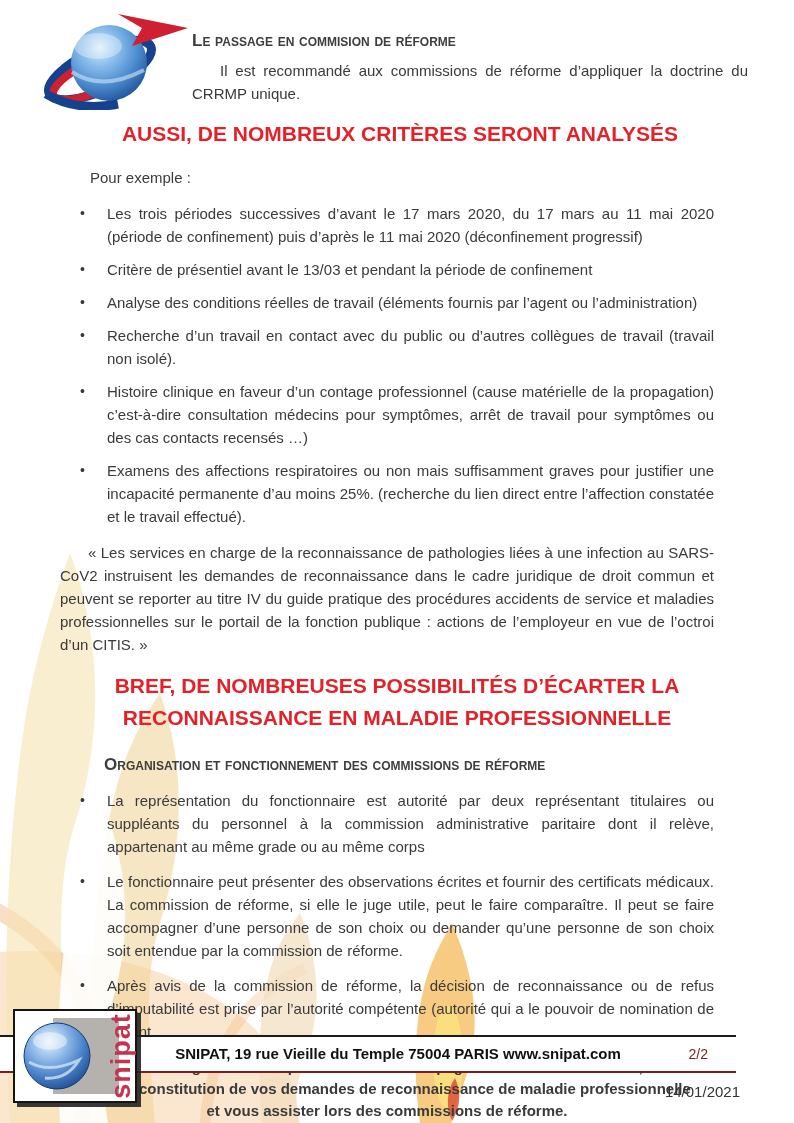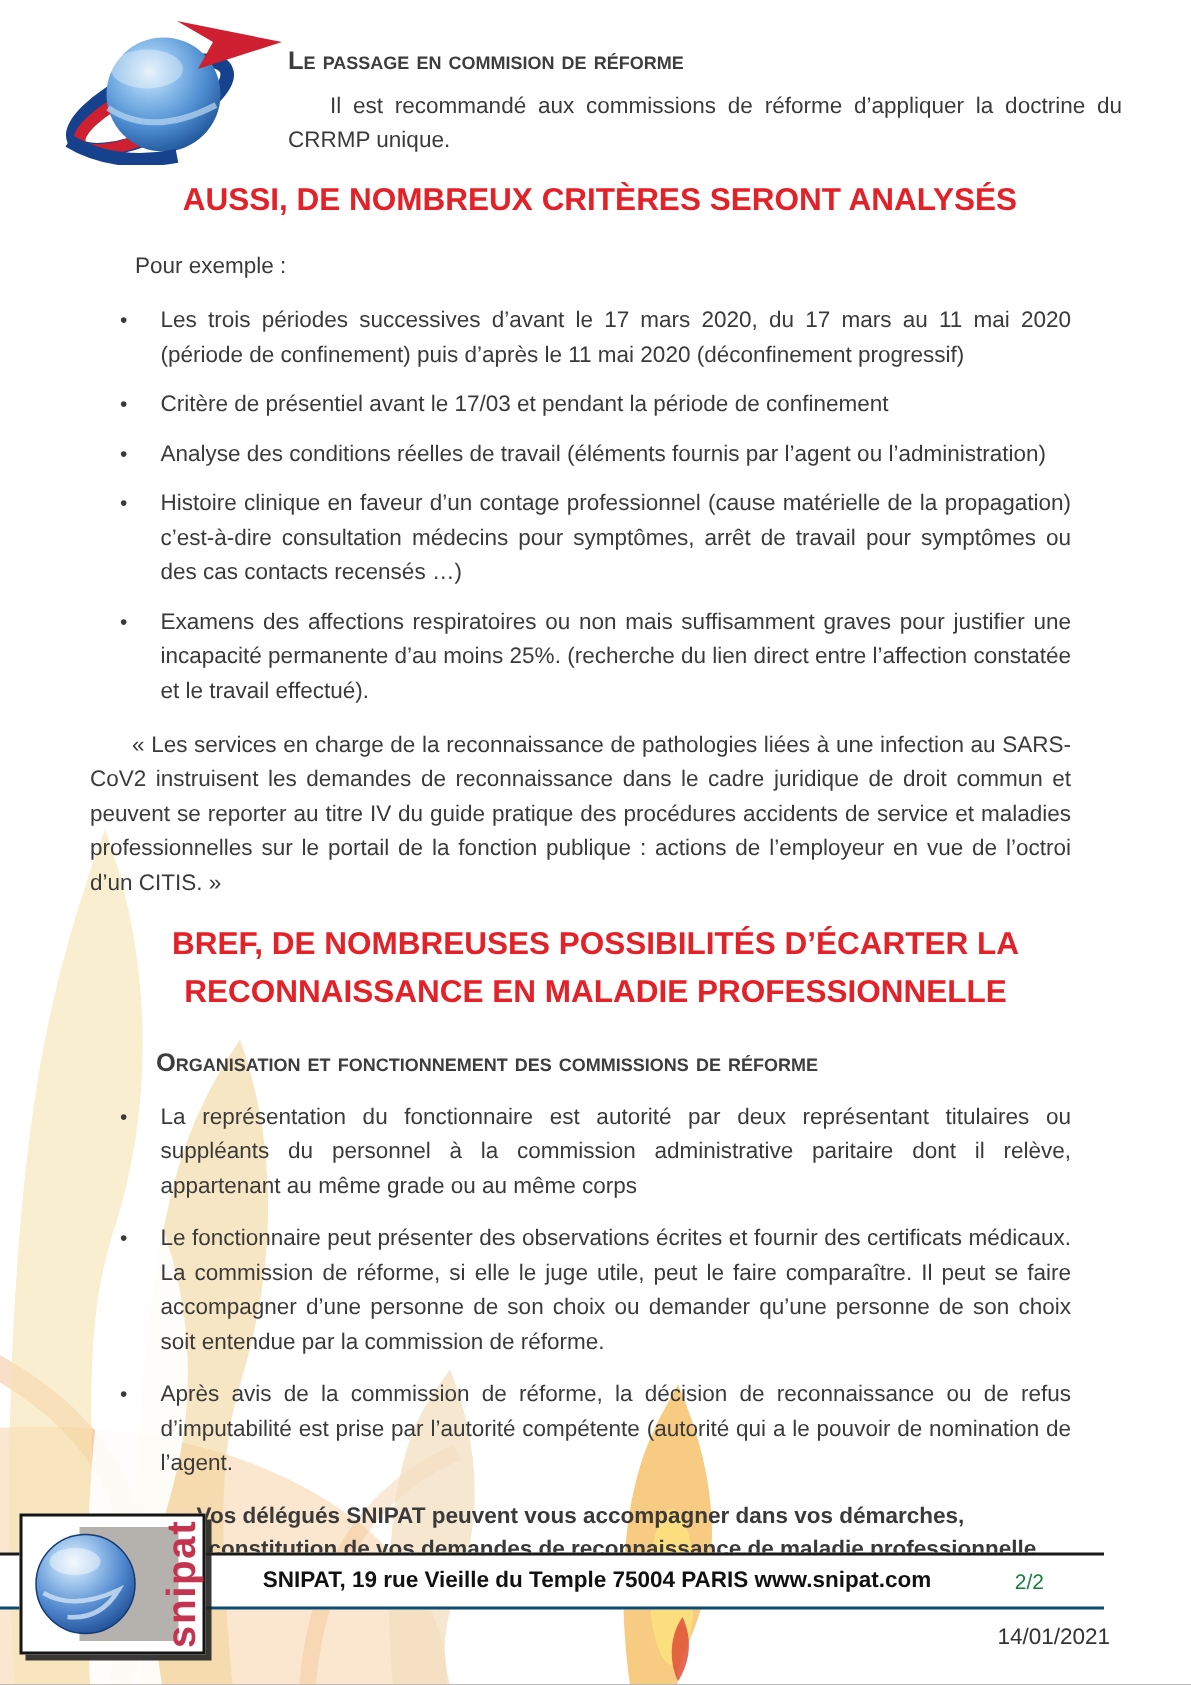--- a/index.html
+++ b/index.html
@@ -35,28 +35,28 @@
     content:"\2022"; position:absolute; left:20px; top:0; font-size:14px;
   }
   .org-list li { margin-bottom:12px; }
   .quote { margin:13px 0 0 0; text-align:justify; text-indent:28px; }
   .org-title { margin-top:20px;margin-left:44px; }
 
   .closing { margin-top:13px; text-align:center; font-weight:bold; line-height:22px; }
 
   .footer-band {
     position:absolute; left:0; top:1035px; width:736px; height:34px; z-index:2;
-    background:#ffffff; border-top:2px solid #1a1a1a; border-bottom:2px solid #0c4a6e;
+    background:#ffffff; border-top:2px solid #1a1a1a; border-bottom:2px solid #7f1d1d;
   }
   .footer-band .address {
     position:absolute; left:150px; right:90px; top:0; line-height:34px;
     text-align:center; font-weight:bold; font-size:15px; color:#111;
   }
   .footer-band .page-number {
-    position:absolute; right:40px; top:0; line-height:34px; font-size:14px; color:#15803d;
+    position:absolute; right:28px; top:0; line-height:34px; font-size:14px; color:#7f1d1d;
   }
   .doc-date { position:absolute; top:1080px; right:54px; z-index:2; font-size:15px; color:#333; }
 
   .footer-logo {
     position:absolute; left:13px; top:1009px; width:120px; height:90px; z-index:3;
     background:#ffffff; border:2px solid #141414;
     box-shadow:4px 4px 0 rgba(35,35,35,0.9);
   }
   .gray-panel { position:absolute; left:38px; top:7px; width:66px; height:76px; background:#b5b1ac; }
   .snipat-vertical {
@@ -109,22 +109,23 @@
       </div>
     </header>
 
     <h1 class="red-heading">AUSSI, DE NOMBREUX CRITÈRES SERONT ANALYSÉS</h1>
 
     <div class="body-col">
       <p class="examples-label">Pour exemple :</p>
 
       <ul class="bullets">
         <li>Les trois périodes successives d’avant le 17 mars 2020, du 17 mars au 11 mai 2020 (période de confinement) puis d’après le 11 mai 2020 (déconfinement progressif)</li>
-        <li>Critère de présentiel avant le 17/03 et pendant la période de confinement</li>
+        <li>Critère de présentiel avant le 13/03 et pendant la période de confinement</li>
         <li>Analyse des conditions réelles de travail (éléments fournis par l’agent ou l’administration)</li>
+        <li>Recherche d’un travail en contact avec du public ou d’autres collègues de travail  (travail non isolé).</li>
         <li>Histoire clinique  en faveur d’un contage professionnel (cause matérielle de la propagation) c’est-à-dire consultation médecins pour symptômes, arrêt de travail pour symptômes ou des cas contacts recensés …)</li>
         <li>Examens des affections respiratoires ou non mais suffisamment graves pour justifier une incapacité permanente d’au moins 25%. (recherche du lien direct entre l’affection constatée et le travail effectué).</li>
       </ul>
 
       <p class="quote">« Les services en charge de la reconnaissance de pathologies liées à une infection au SARS-CoV2 instruisent les demandes de reconnaissance dans le cadre juridique de droit commun et peuvent se reporter au titre IV du guide pratique des procédures accidents de service et maladies professionnelles sur le portail de la fonction publique : actions de l’employeur en vue de l’octroi d’un CITIS. »</p>
     </div>
 
     <h2 class="red-heading h2">BREF, DE NOMBREUSES POSSIBILITÉS D’ÉCARTER LA RECONNAISSANCE EN MALADIE PROFESSIONNELLE</h2>
 
     <div class="body-col">

